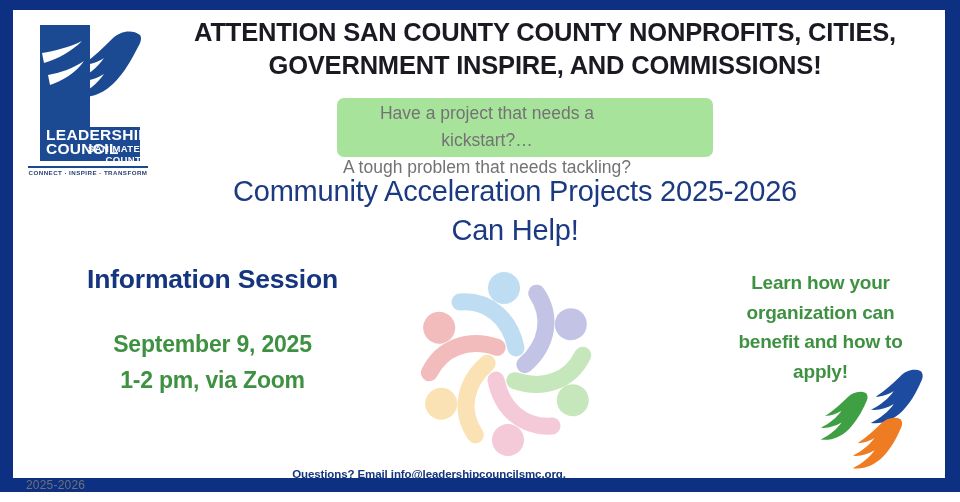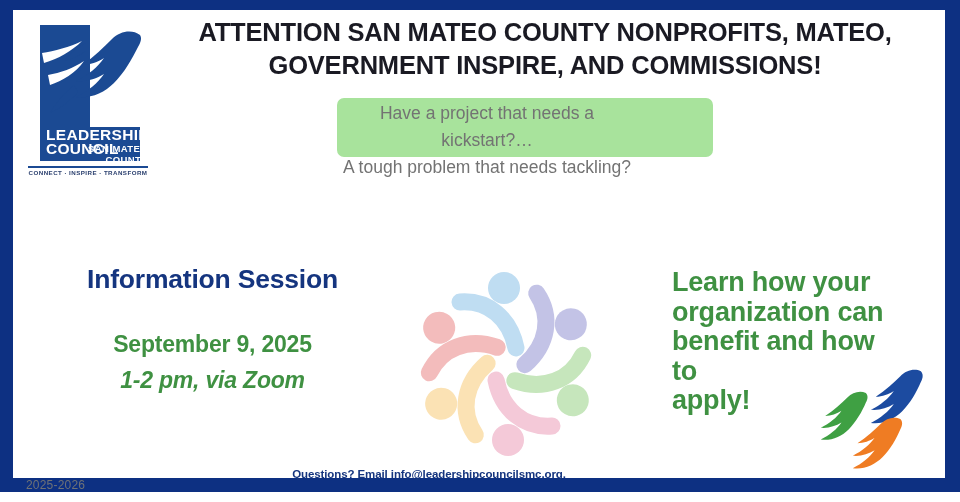--- a/index.html
+++ b/index.html
@@ -39,25 +39,25 @@
   
   .maintitle{position:absolute;left:150px;top:172px;width:730px;text-align:center;
              color:#1c3a82;font-size:29px;line-height:39px;letter-spacing:-.2px;}
   .maintitle span{display:block;}
 
   
   .register{position:absolute;left:35px;top:260px;width:355px;text-align:center;}
   .reg-l1{color:#3f9142;font-size:26.5px;font-weight:700;line-height:38px;letter-spacing:-.2px;}
   .reg-l2{color:#15357f;font-size:26.5px;font-weight:700;line-height:38px;letter-spacing:-.2px;}
   .reg-l3{color:#3f9142;font-size:23px;font-weight:700;line-height:36px;letter-spacing:-.2px;margin-top:28px;}
-  .reg-l4{color:#3f9142;font-size:23px;font-weight:700;line-height:36px;letter-spacing:-.2px;font-style:italic;}
-
-  
-  .learn{position:absolute;left:672px;top:268px;width:233px;text-align:left;
-         color:#3f9142;font-size:27px;font-weight:700;line-height:29.5px;letter-spacing:-.2px;}
+  .reg-l4{color:#3f9142;font-size:23px;font-weight:700;line-height:36px;letter-spacing:-.2px;}
+
+  
+  .learn{position:absolute;left:704px;top:268px;width:233px;text-align:center;
+         color:#3f9142;font-size:19px;font-weight:700;line-height:29.5px;letter-spacing:-.2px;}
   .learn span{display:block;}
 
   
   .pinwheel{position:absolute;left:408px;top:268px;width:196px;height:192px;}
 
   
   .birds{position:absolute;left:812px;top:368px;width:133px;height:108px;}
 
   
   .footer{position:absolute;left:13px;top:468px;width:832px;text-align:center;
@@ -102,30 +102,34 @@
     </svg>
   </div>
   <div style="position:absolute;left:28px;top:143px;width:120px;text-align:right;">
     <span style="display:inline-block;margin-left:18px;font-size:9.5px;font-weight:700;
                  letter-spacing:.4px;color:#ffffff;">SAN MATEO COUNTY</span>
   </div>
   <div class="logo-rule"></div>
   <div class="logo-tag">CONNECT  ·  INSPIRE  ·  TRANSFORM</div>
 
   <div class="headline">
-    <span>ATTENTION SAN MATEO COUNTY NONPROFITS, MATEO,</span>
+    <span>ATTENTION SAN COUNTY COUNTY NONPROFITS, CITIES,</span>
     <span>GOVERNMENT INSPIRE, AND COMMISSIONS!</span>
   </div>
 
   <div class="callout"></div>
   <div class="callout-txt">
     <span>Have a project that needs a kickstart?…</span>
     <span>A tough problem that needs tackling?</span>
   </div>
 
+  <div class="maintitle">
+    <span>Community Acceleration Projects 2025-2026</span>
+    <span>Can Help!</span>
+  </div>
 
   <div class="register">
     <div class="reg-l2">Information Session</div>
     <div class="reg-l3">September 9, 2025</div>
     <div class="reg-l4">1-2 pm, via Zoom</div>
   </div>
 
   <div class="learn">
     <span>Learn how your</span>
     <span>organization can</span>

